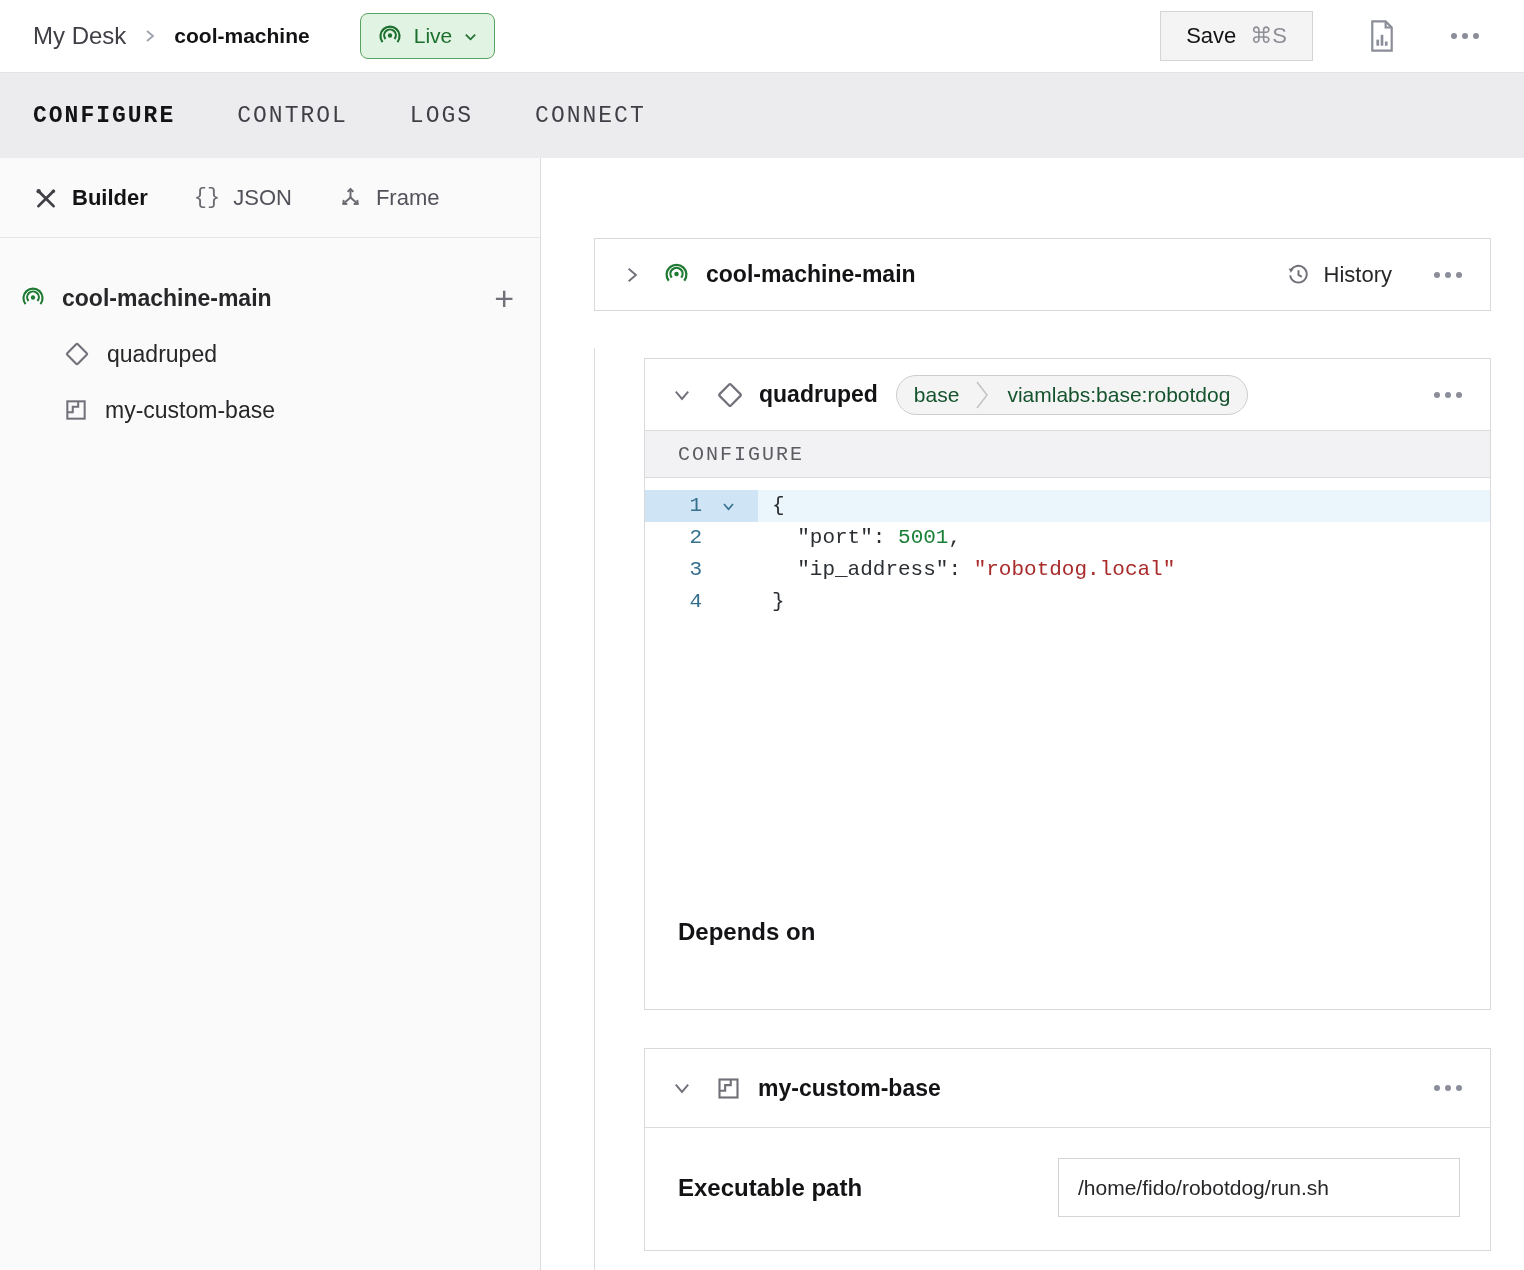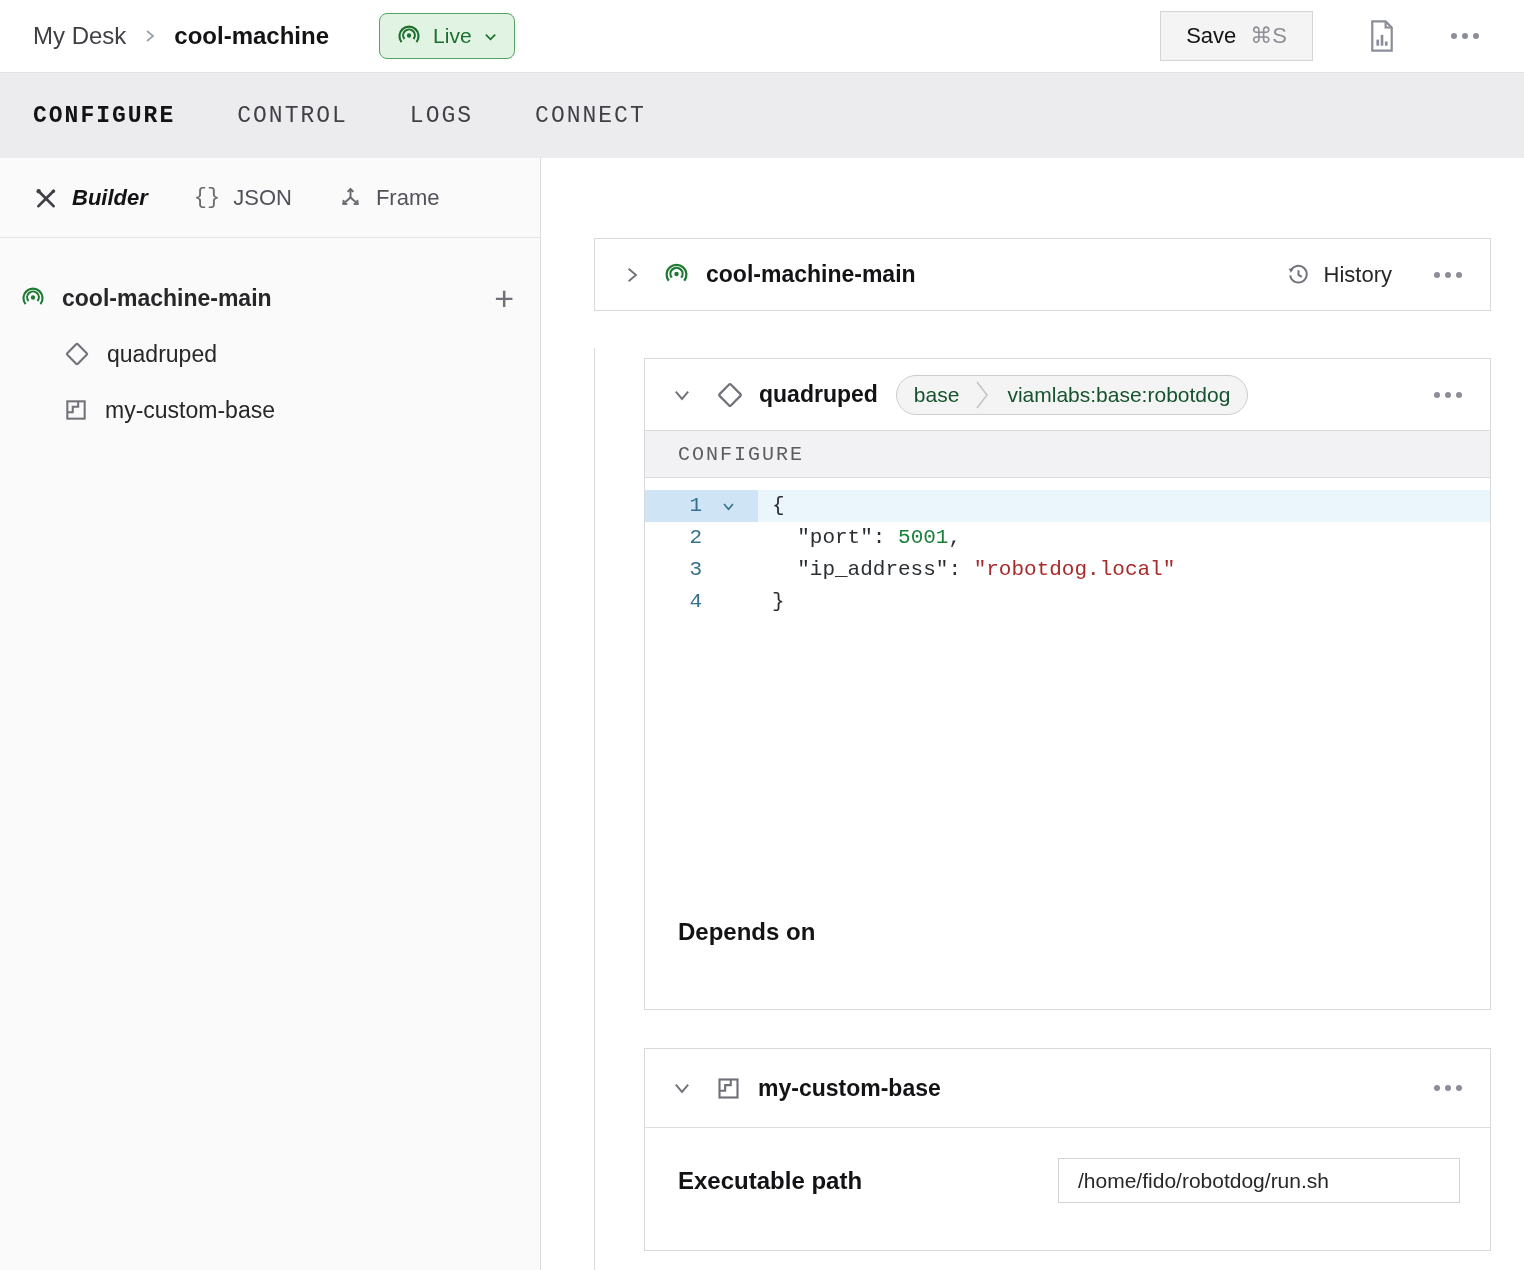--- a/index.html
+++ b/index.html
@@ -3,21 +3,21 @@
 <meta charset="utf-8">
 <style>
   * { margin:0; padding:0; box-sizing:border-box; }
   html,body { width:1524px; height:1270px; overflow:hidden; background:#fff;
               font-family:"Liberation Sans", sans-serif; color:#27272a; }
 
   
   .header { height:72px; display:flex; align-items:center; padding:0 45px 0 33px; background:#fff; }
   .crumb-root { font-size:24px; color:#3f3f46; }
   .crumb-sep { margin:0 16px; display:flex; align-items:center; color:#9ca3af; }
-  .crumb-current { font-size:24px; font-weight:700; color:#131316; }
+  .crumb-current { font-size:21px; font-weight:700; color:#131316; }
   .live-badge { margin-left:50px; display:flex; align-items:center; gap:11px;
                 background:#e1f3e2; border:1px solid #57a361; border-radius:8px;
                 padding:9px 16px; color:#1c6f2d; font-size:21px; cursor:pointer; }
   .header-right { margin-left:auto; display:flex; align-items:center; gap:54px;justify-content:center; }
   .save-btn { display:flex; align-items:center; gap:14px; background:#f4f4f5;
               border:1px solid #d4d4d8; padding:11px 25px; font-size:22px; color:#131316; cursor:pointer; }
   .save-shortcut { color:#8e8e96; }
   .icon-btn { background:none; border:none; color:#8b8d98; display:flex; align-items:center; cursor:pointer; }
   .dots { display:flex; gap:5px; align-items:center; }
   .dots i { width:6px; height:6px; border-radius:50%; background:#8b8d98; }
@@ -27,21 +27,21 @@
             display:flex; align-items:center; padding-left:33px;
             font-family:"Liberation Mono", monospace; font-size:23px; letter-spacing:2px; }
   .tab { margin-right:62px; color:#3f3f46; cursor:pointer; }
   .tab.active { font-weight:700; color:#131316; }
 
   
   .content { display:flex; height:1112px; }
   .sidebar { width:541px; min-width:541px; background:#fafafa; border-right:1px solid #dcdcdf; }
   .viewbar { height:80px; border-bottom:1px solid #e6e6e9; display:flex; align-items:center; padding-left:33px; }
   .view { display:flex; align-items:center; gap:13px; font-size:22px; color:#52525b; margin-right:46px; cursor:pointer; }
-  .view.active { color:#131316; font-weight:700;font-style:italic; }
+  .view.active { color:#131316; font-weight:700; }
   .view .json-glyph { font-family:"Liberation Mono", monospace; font-size:22px; color:#6b6b72; }
 
   .tree { padding-top:32px; }
   .tree-row { display:flex; align-items:center; height:56px; font-size:23px; color:#27272a; cursor:pointer; }
   .tree-row.root { padding-left:20px; font-weight:700; }
   .tree-row.child { padding-left:63px; font-weight:400; }
   .tree-row .t-icon { display:flex; align-items:center; margin-right:16px; }
   .plus-btn { margin-left:auto; margin-right:26px; background:none; border:none;
               font-size:34px; font-weight:300; color:#71717a; line-height:1; cursor:pointer; }
 
@@ -84,21 +84,21 @@
 
   .depends { display:flex; align-items:flex-end; justify-content:space-between; padding:13px 30px 0 33px; }
   .field-label { font-size:24px; font-weight:700; color:#131316; }
   .select-box { width:402px; height:55px; border:1px solid #d4d4d8; background:#fff;
                 display:flex; align-items:center; justify-content:space-between;
                 padding:0 20px; font-size:21px; color:#8b929e; cursor:pointer; }
 
   #card-base { left:103px; top:890px; width:847px; height:203px; }
   #card-base .card-header { height:79px; border-bottom:1px solid #dcdcdf; }
   .base-body { display:flex; align-items:center; justify-content:space-between; padding:30px 30px 0 33px; }
-  .text-input { width:402px; height:45px; border:1px solid #d4d4d8; background:#fff;
+  .text-input { width:402px; height:59px; border:1px solid #d4d4d8; background:#fff;
                 padding:0 19px; font-size:21px; color:#27272a; font-family:"Liberation Sans", sans-serif; }
 
   svg { display:block; }
 </style>
 </head>
 <body>
 
 <div class="header">
   <span class="crumb-root">My Desk</span>
   <span class="crumb-sep">

